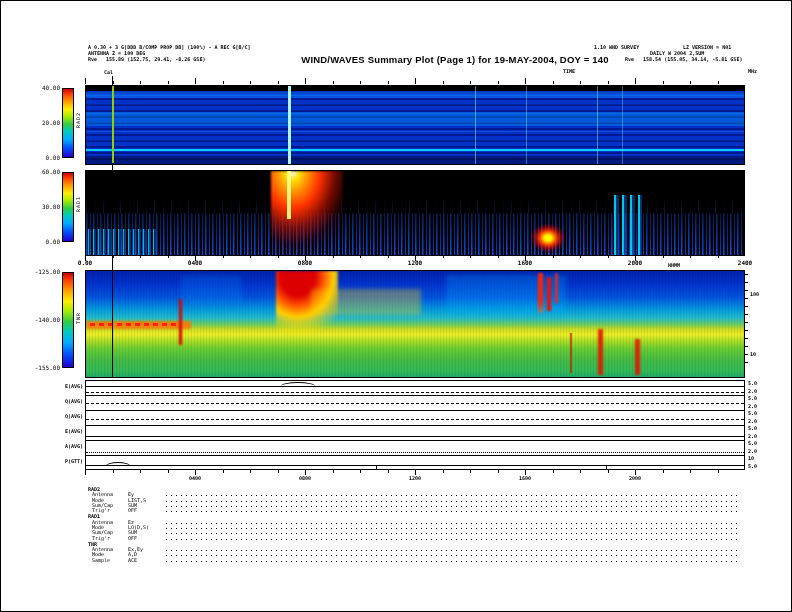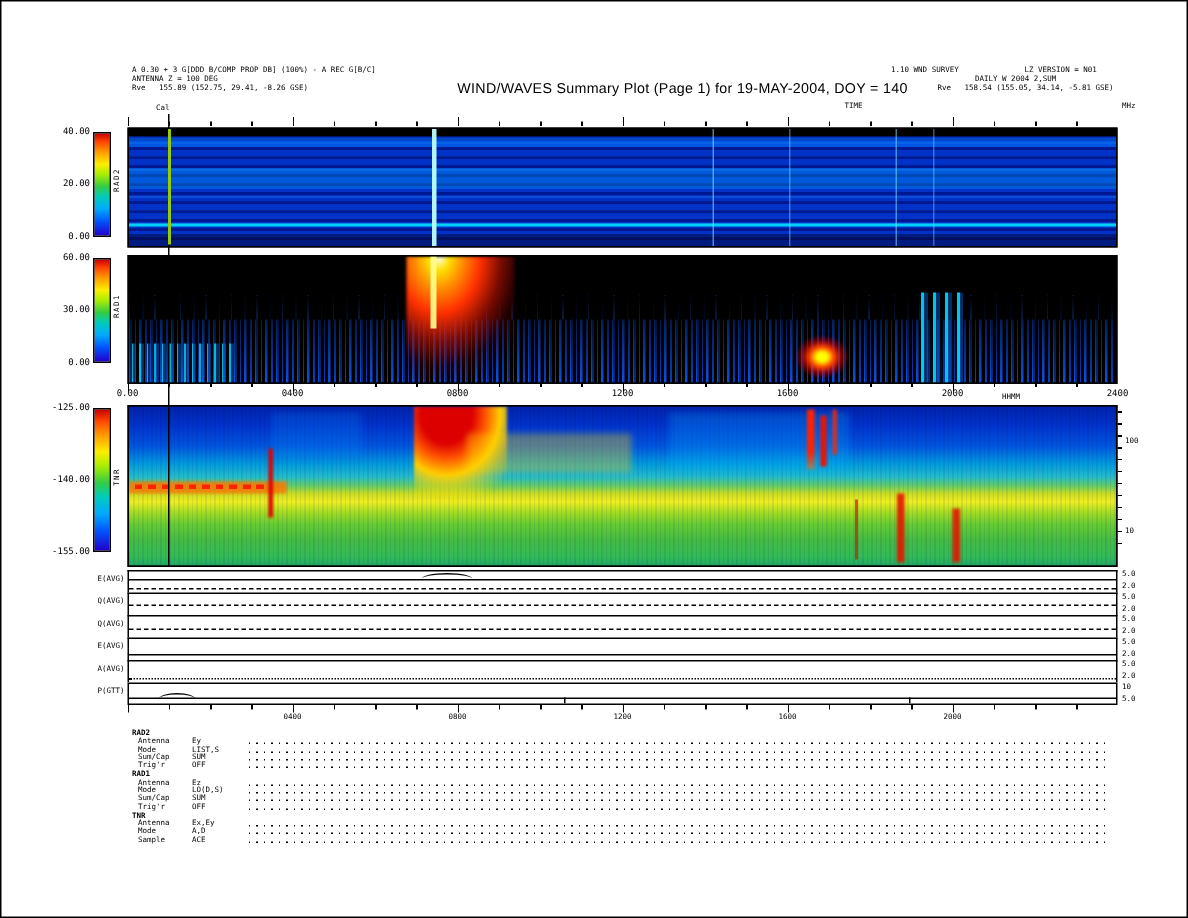--- a/index.html
+++ b/index.html
@@ -1,19 +1,19 @@
 <!DOCTYPE html>
 <html><head>
 <meta charset="utf-8">
 <style>
   html,body{margin:0;padding:0;}
   body{width:792px;height:612px;position:relative;background:#fff;
        font-family:"DejaVu Sans Mono","Liberation Mono",monospace;color:#000;overflow:hidden;}
   .frame{position:absolute;left:0;top:0;width:790px;height:610px;border:1px solid #000;}
-  .t{position:absolute;white-space:pre;line-height:1.1;}
+  .t{position:absolute;white-space:pre;line-height:1.1;font-weight:bold;}
   .f5{font-size:5px;}
   .f6{font-size:6px;}
   .title{font-family:"Liberation Sans",sans-serif;font-size:9.5px;letter-spacing:.2px;}
   .ctr{text-align:center;}
   .rt{text-align:right;}
 
   
   .cbar{position:absolute;left:62px;width:12px;border:1px solid #000;box-sizing:border-box;
         background:linear-gradient(180deg,#c80000 0%,#ff4400 8%,#ff9900 18%,#ffee00 30%,
                    #aaee00 40%,#33cc44 52%,#00ccbb 62%,#00aaff 74%,#0055ff 86%,#2200cc 100%);}

